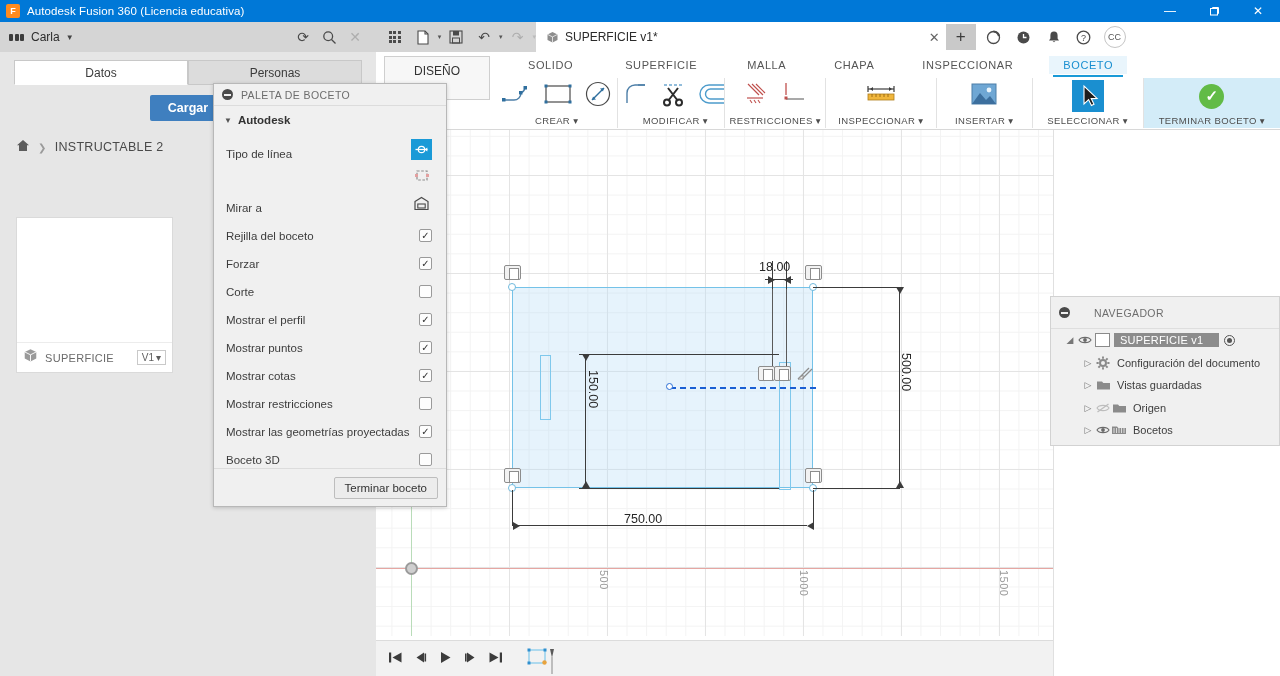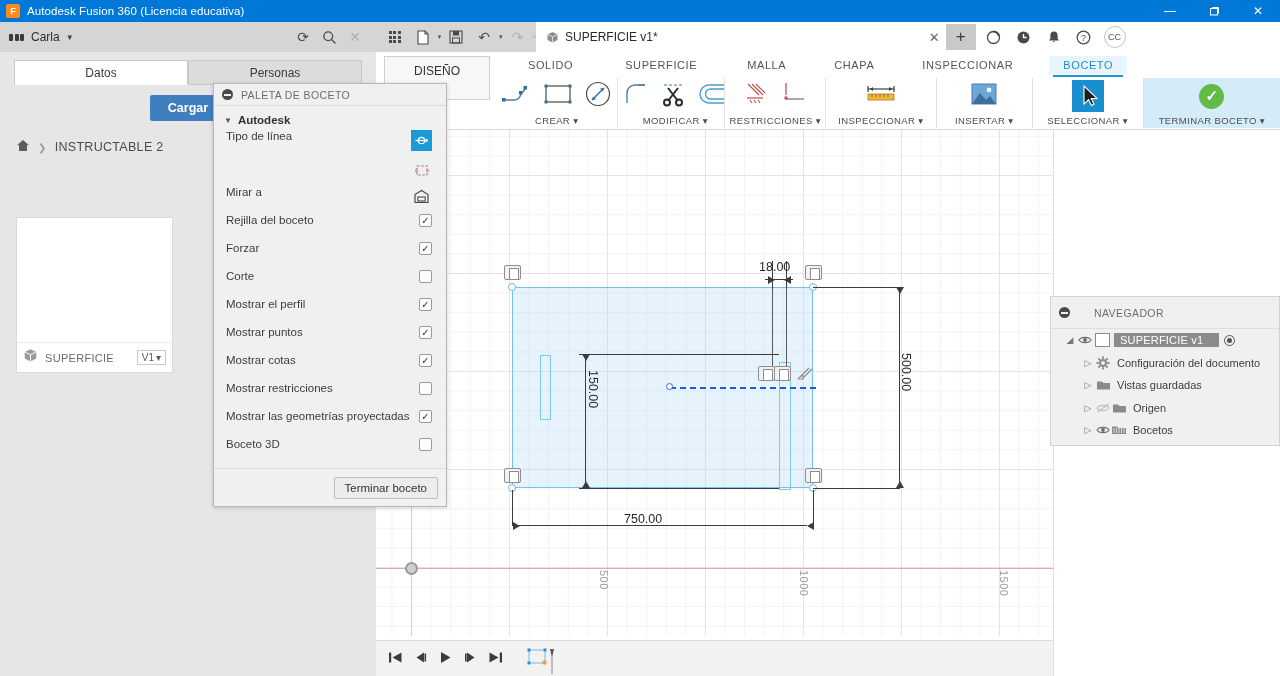--- a/index.html
+++ b/index.html
@@ -145,21 +145,21 @@
     content: ''; position: absolute; left: 2px; top: 5px; width: 7px; height: 1.5px;
     background: #f0f0f0;
   }
   .palette-title { font-size: 10.5px; color: #6d6d6d; letter-spacing: .4px; }
   .pal-section {
     font-size: 11.5px; font-weight: bold; color: #333; padding: 8px 10px 4px 10px;
     display: flex; align-items: center; gap: 6px;
   }
   .tri { font-size: 8px; color: #555; }
   .pal-row {
-    height: 28px; display: flex; align-items: flex-start; padding: 0 14px 0 12px;
+    height: 28px; display: flex; align-items: flex-end; padding: 0 14px 0 12px;
   }
   .pal-row .lbl { font-size: 11.5px; color: #3c3c3c; }
   .pal-row .ctrl { margin-left: auto; }
   .cbx {
     width: 13px; height: 13px; border: 1px solid #9a9a9a; background: #fdfdfd;
     border-radius: 2px; display: flex; align-items: center; justify-content: center;
     font-size: 10px; color: #333; line-height: 1;
   }
   .sq-btn {
     width: 21px; height: 21px; display: flex; align-items: center;

